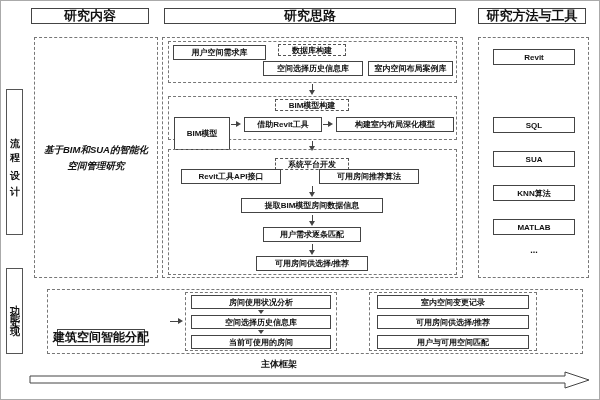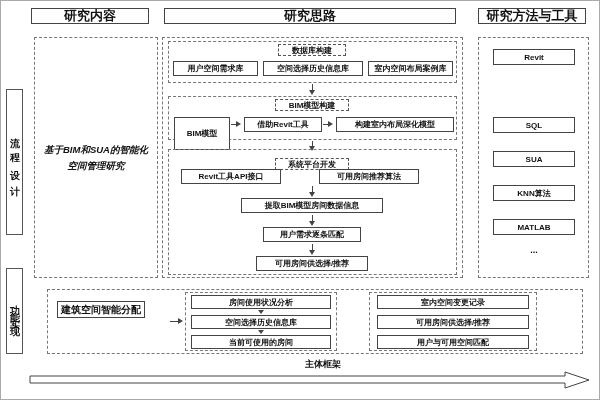--- a/index.html
+++ b/index.html
@@ -23,21 +23,21 @@
            white-space:normal; line-height:1.6; }
   .ad { position:absolute; width:0; border-left:1px dashed #444; }
   .ad::after { content:""; position:absolute; left:-4px; top:100%;
                border:3.5px solid transparent; border-top:5px solid #444; }
   .ar { position:absolute; height:0; border-top:1px solid #444; }
   .ar::after { content:""; position:absolute; right:-5px; top:-4px;
                border:3.5px solid transparent; border-left:5px solid #444; }
   .tri { position:absolute; width:0; height:0;
          border:3px solid transparent; border-top:4px solid #444; }
   .ellipsis { position:absolute; font-size:9px; font-weight:bold; text-align:center; }
-  .ftitle { position:absolute; font-size:9px; font-weight:bold; text-align:right; }
+  .ftitle { position:absolute; font-size:9px; font-weight:bold; text-align:left; }
 </style>
 </head>
 <body>
 
 <div id="canvas">
 
   <div class="box hdr" style="left:30px;top:7px;width:118px;height:16px">研究内容</div>
   <div class="box hdr" style="left:163px;top:7px;width:292px;height:16px">研究思路</div>
   <div class="box hdr" style="left:477px;top:7px;width:108px;height:16px">研究方法与工具</div>
 
@@ -45,21 +45,21 @@
   <div class="vlabel" style="left:5px;top:267px;width:17px;height:86px;letter-spacing:7px">功能实现</div>
 
   <div class="dash center-flex" style="left:33px;top:36px;width:124px;height:241px">
     <div class="topic">基于BIM和SUA的智能化空间管理研究</div>
   </div>
 
   <div class="dash" style="left:161px;top:36px;width:301px;height:241px"></div>
 
   <div class="dash" style="left:167px;top:40px;width:289px;height:42px"></div>
   <div class="dashbox" style="left:277px;top:43px;width:68px;height:12px">数据库构建</div>
-  <div class="box" style="left:172px;top:60px;width:85px;height:15px">用户空间需求库</div>
+  <div class="box" style="left:172px;top:44px;width:93px;height:15px">用户空间需求库</div>
   <div class="box" style="left:262px;top:60px;width:100px;height:15px">空间选择历史信息库</div>
   <div class="box" style="left:367px;top:60px;width:85px;height:15px">室内空间布局案例库</div>
 
   <div class="ad" style="left:311px;top:83px;height:6px"></div>
 
   <div class="dash" style="left:167px;top:95px;width:289px;height:44px"></div>
   <div class="dashbox" style="left:274px;top:98px;width:74px;height:12px">BIM模型构建</div>
   <div class="box" style="left:173px;top:116px;width:56px;height:33px">BIM模型</div>
   <div class="ar" style="left:230px;top:123px;width:8px"></div>
   <div class="box" style="left:243px;top:116px;width:78px;height:15px">借助Revit工具</div>
@@ -81,21 +81,21 @@
 
   <div class="dash" style="left:477px;top:36px;width:111px;height:241px"></div>
   <div class="box" style="left:492px;top:48px;width:82px;height:16px">Revit</div>
   <div class="box" style="left:492px;top:116px;width:82px;height:16px">SQL</div>
   <div class="box" style="left:492px;top:150px;width:82px;height:16px">SUA</div>
   <div class="box" style="left:492px;top:184px;width:82px;height:16px">KNN算法</div>
   <div class="box" style="left:492px;top:218px;width:82px;height:16px">MATLAB</div>
   <div class="ellipsis" style="left:492px;top:244px;width:82px">...</div>
 
   <div class="dash" style="left:46px;top:288px;width:536px;height:65px"></div>
-  <div class="box" style="left:56px;top:300px;width:88px;height:17px;font-size:10px">建筑空间智能分配</div>
+  <div class="box" style="left:56px;top:328px;width:88px;height:17px;font-size:12px">建筑空间智能分配</div>
   <div class="ar" style="left:169px;top:320px;width:11px"></div>
 
   <div class="dash" style="left:184px;top:291px;width:152px;height:59px"></div>
   <div class="box" style="left:190px;top:294px;width:140px;height:14px">房间使用状况分析</div>
   <div class="tri" style="left:257px;top:309px"></div>
   <div class="box" style="left:190px;top:314px;width:140px;height:14px">空间选择历史信息库</div>
   <div class="tri" style="left:257px;top:329px"></div>
   <div class="box" style="left:190px;top:334px;width:140px;height:14px">当前可使用的房间</div>
 
   <div class="dash" style="left:368px;top:291px;width:168px;height:59px"></div>

